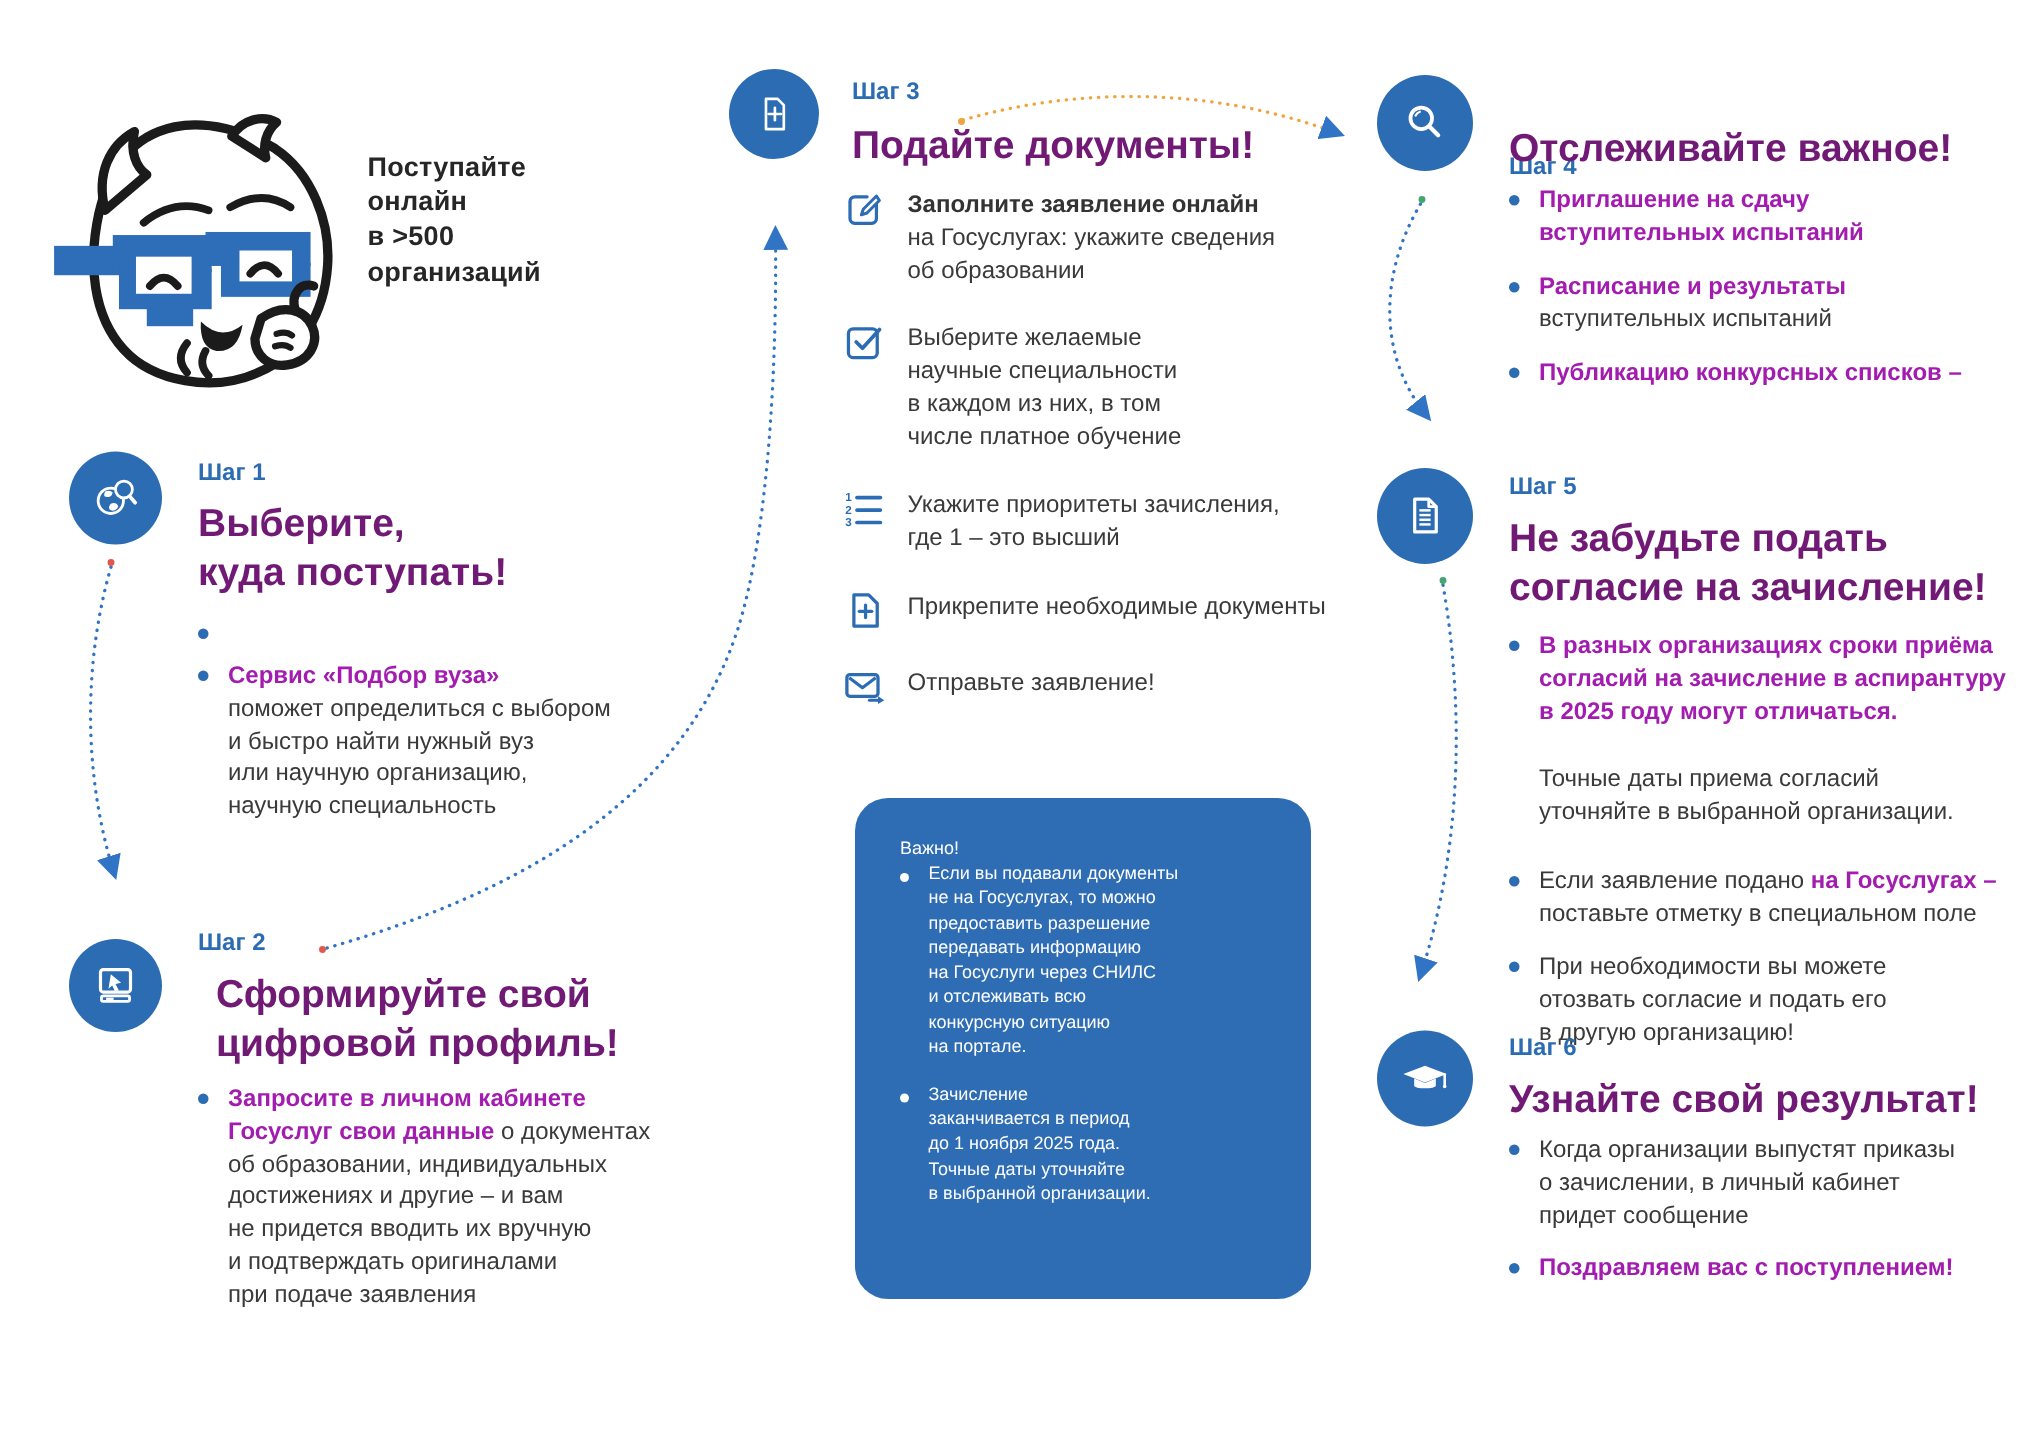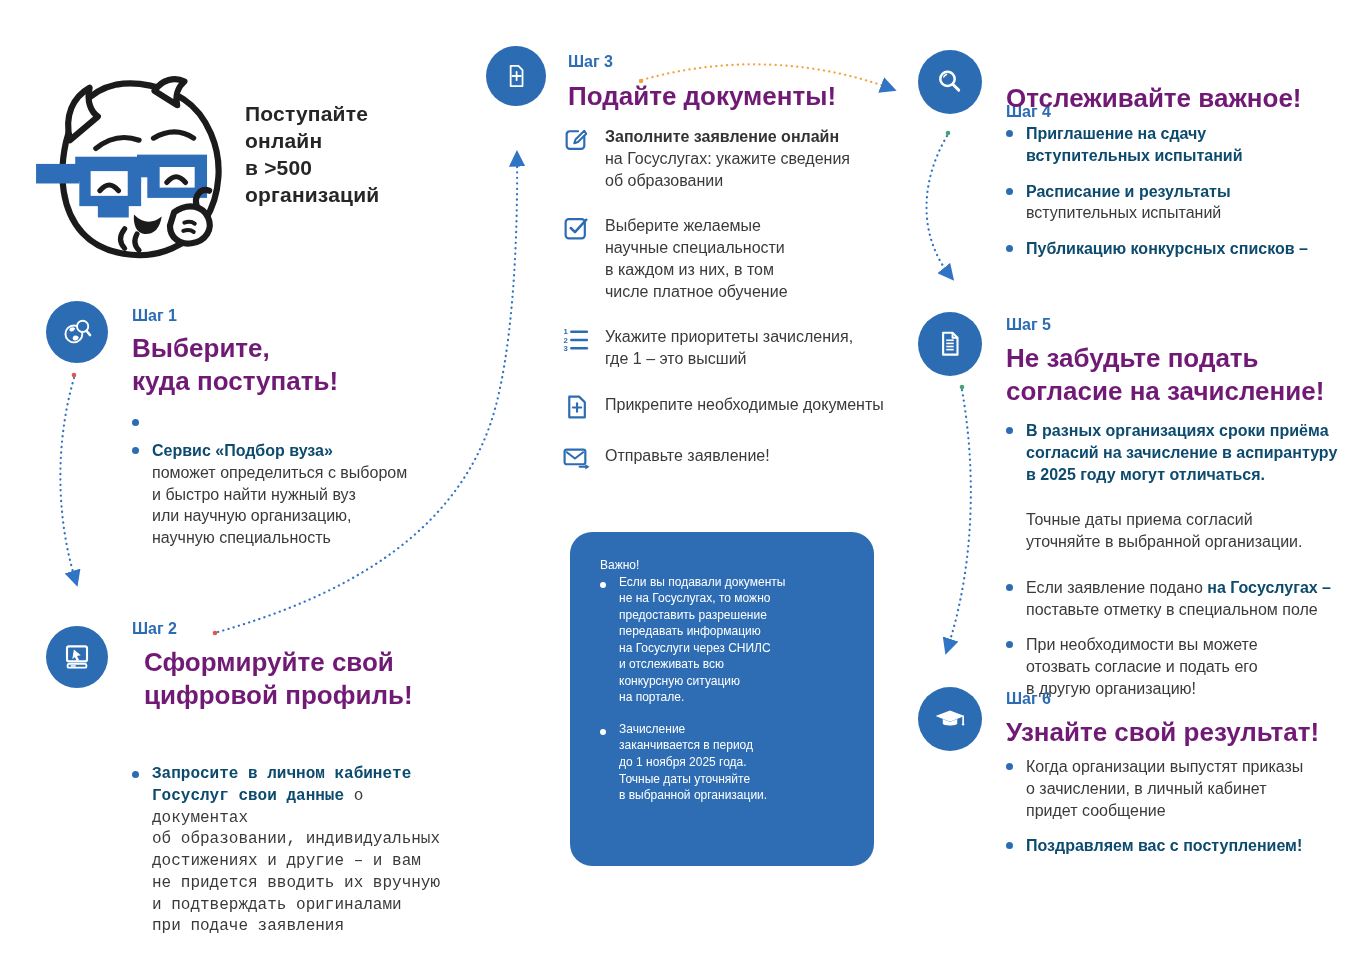--- a/index.html
+++ b/index.html
@@ -6,21 +6,21 @@
   html,body { margin:0; padding:0; background:#fff; }
   #canvas {
     position:relative; width:1360px; height:960px; background:#ffffff;
     font-family:"Liberation Sans", sans-serif; overflow:hidden; color:#3a3a3a;
   }
   .abs { position:absolute; }
   .pre { white-space:pre-line; }
 
   
   .mascot-title {
-    left:245px; top:100px; font-size:21px; font-weight:bold; color:#262626;
+    left:245px; top:100px; font-size:18px; font-weight:bold; color:#262626;
     line-height:1.29; letter-spacing:0.2px;
   }
 
   
   .circle-icon {
     width:62px; height:62px; border-radius:50%; background:#2b6cb3;
     display:flex; align-items:center; justify-content:center;
   }
   .circle-icon svg { display:block; }
 
@@ -28,21 +28,21 @@
   .step-title { font-size:26px; font-weight:bold; color:#701a75; line-height:1.25; }
 
   ul.blist { list-style:none; margin:0; padding:0; }
   ul.blist > li { display:flex; gap:13px; margin-bottom:14px; }
   ul.blist .dot {
     flex:0 0 auto; width:7px; height:7px; border-radius:50%;
     background:#2b6cb3; margin-top:7px;
   }
   ul.blist .dot.hidden { visibility:hidden; }
   ul.blist p { margin:0; font-size:16px; line-height:1.36; color:#3a3a3a; }
-  ul.blist b { font-weight:bold; color:#0c4a6e; }
+  ul.blist b { font-weight:bold; color:#a21caf; }
   li.gap-lg { margin-bottom:24px !important; }
 
   
   ul.s3list { list-style:none; margin:0; padding:0; }
   ul.s3list > li { display:flex; gap:15px; margin-bottom:24px; }
   ul.s3list .s3-icon { flex:0 0 auto; width:28px; height:28px; margin-top:-1px; }
   ul.s3list p { margin:0; font-size:16px; line-height:1.36; color:#3a3a3a; }
   ul.s3list b { font-weight:bold; color:#333; }
 
   
@@ -150,21 +150,21 @@
     <svg width="40" height="40" viewBox="0 0 64 64">
       <rect x="16" y="15" width="32" height="24" rx="3" fill="none" stroke="#fff" stroke-width="3.4"></rect>
       <polygon points="27,20 38,29 32,30.5 35.5,37 31.5,38.5 28.5,32 24.5,35.5" fill="#fff"></polygon>
       <rect x="17" y="43" width="30" height="6" rx="2" fill="none" stroke="#fff" stroke-width="3"></rect>
       <rect x="22" y="45" width="8" height="2.4" fill="#fff"></rect>
     </svg>
   </div>
   <div class="abs step-label" style="left:132px; top:620px;">Шаг 2</div>
   <div class="abs step-title pre" style="left:132px; top:646px;margin-left:12px;">Сформируйте свой
 цифровой профиль!</div>
-  <ul class="abs blist" style="left:132px; top:764px; width:330px;font-family:Liberation Mono, monospace;">
+  <ul class="abs blist" style="left:132px; top:722px; width:330px;">
     <li>
         <span class="dot"></span>
       <p class="pre"><b>Запросите в личном кабинете
 Госуслуг свои данные</b><span> о документах
 об образовании, индивидуальных
 достижениях и другие – и вам
 не придется вводить их вручную
 и подтверждать оригиналами
 при подаче заявления</span></p>
       </li>

